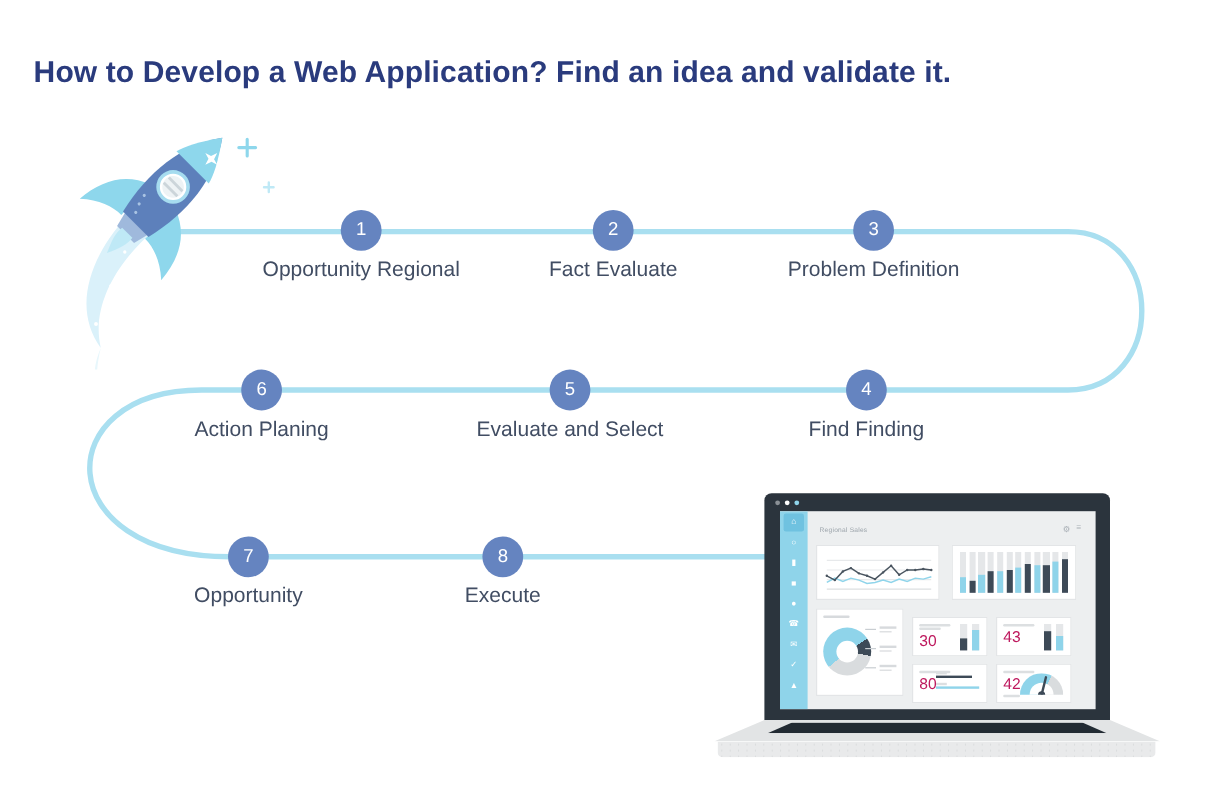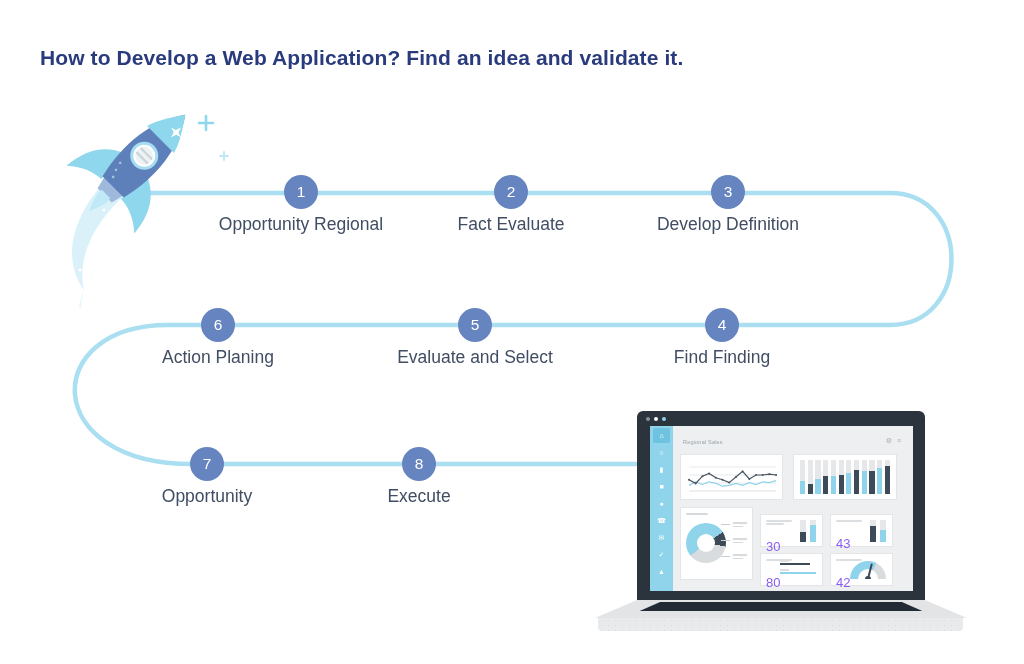--- a/index.html
+++ b/index.html
@@ -1,20 +1,20 @@
 <!DOCTYPE html>
 <html><head>
 <meta charset="utf-8">
 <style>
   html,body{margin:0;padding:0;background:#fff;}
   .canvas{position:relative;width:1024px;height:664px;background:#ffffff;overflow:hidden;
           font-family:"Liberation Sans","DejaVu Sans",sans-serif;}
 
   
-  .title{position:absolute;left:40px;top:46px;font-size:21px;font-weight:700;color:#2a3b7d;letter-spacing:.1px;}
+  .title{position:absolute;left:28px;top:46px;font-size:25px;font-weight:700;color:#2a3b7d;letter-spacing:.1px;}
 
   
   .flow-svg,.rocket-svg{position:absolute;left:0;top:0;}
   .flow-svg{z-index:1;}
   .rocket-svg{left:34px;top:88px;z-index:2;}
 
   
   .step{position:absolute;z-index:3;width:0;height:0;}
   .step-circle{position:absolute;left:0;top:0;transform:translate(-50%,-50%);
     width:34px;height:34px;border-radius:50%;background:#6584c0;color:#fff;
@@ -50,21 +50,21 @@
   .donut{position:relative;width:40px;height:40px;border-radius:50%;margin-top:8px;}
   .donut::after{content:"";position:absolute;left:11px;top:11px;width:18px;height:18px;border-radius:50%;background:#fff;}
   .mini-line{height:2px;background:#d7dadd;border-radius:1px;}
   .donut-legend{position:absolute;right:5px;top:14px;display:flex;flex-direction:column;gap:11px;}
   .legend-item{display:flex;align-items:center;gap:3px;}
   .legend-item .conn{width:9px;height:1px;background:#c9ced2;}
   .legend-text{display:flex;flex-direction:column;gap:2px;}
   .legend-text i{display:block;width:14px;height:1.5px;background:#d7dadd;}
   .legend-text i:last-child{width:10px;}
 
-  .stat-num{font-size:13px;font-weight:400;color:#8b5cf6;line-height:1;margin-top:15px;}
+  .stat-num{font-size:13px;font-weight:400;color:#be185d;line-height:1;margin-top:2px;}
   .stat-title{width:26px;height:2px;background:#dcdfe1;border-radius:1px;margin-top:1px;}
   .stat-bars{position:absolute;right:6px;top:5px;display:flex;gap:4px;align-items:flex-end;height:22px;}
   .stat-bars .t{position:relative;width:6px;height:100%;background:#e5e7e9;}
   .stat-bars .f{position:absolute;bottom:0;left:0;width:100%;}
   .hbar-group{position:absolute;right:6px;top:6px;display:flex;flex-direction:column;gap:4px;}
   .hbar-label{width:9px;height:1.5px;background:#dcdfe1;margin-bottom:1.5px;}
   .hbar-dark{width:30px;height:2px;background:#3d4a57;}
   .hbar-blue{width:36px;height:2px;background:#8fd4ea;}
   .gauge-wrap{position:absolute;right:6px;top:7px;width:36px;height:18px;overflow:hidden;}
   .gauge{position:relative;width:36px;height:36px;border-radius:50%;
@@ -123,21 +123,21 @@
   <div class="step" style="left:301px;top:192px">
     <div class="step-circle">1</div>
     <div class="step-label">Opportunity Regional</div>
   </div>
   <div class="step" style="left:511px;top:192px">
     <div class="step-circle">2</div>
     <div class="step-label">Fact Evaluate</div>
   </div>
   <div class="step" style="left:728px;top:192px">
     <div class="step-circle">3</div>
-    <div class="step-label">Develop Definition</div>
+    <div class="step-label">Problem Definition</div>
   </div>
   <div class="step" style="left:722px;top:325px">
     <div class="step-circle">4</div>
     <div class="step-label">Find Finding</div>
   </div>
   <div class="step" style="left:475px;top:325px">
     <div class="step-circle">5</div>
     <div class="step-label">Evaluate and Select</div>
   </div>
   <div class="step" style="left:218px;top:325px">

